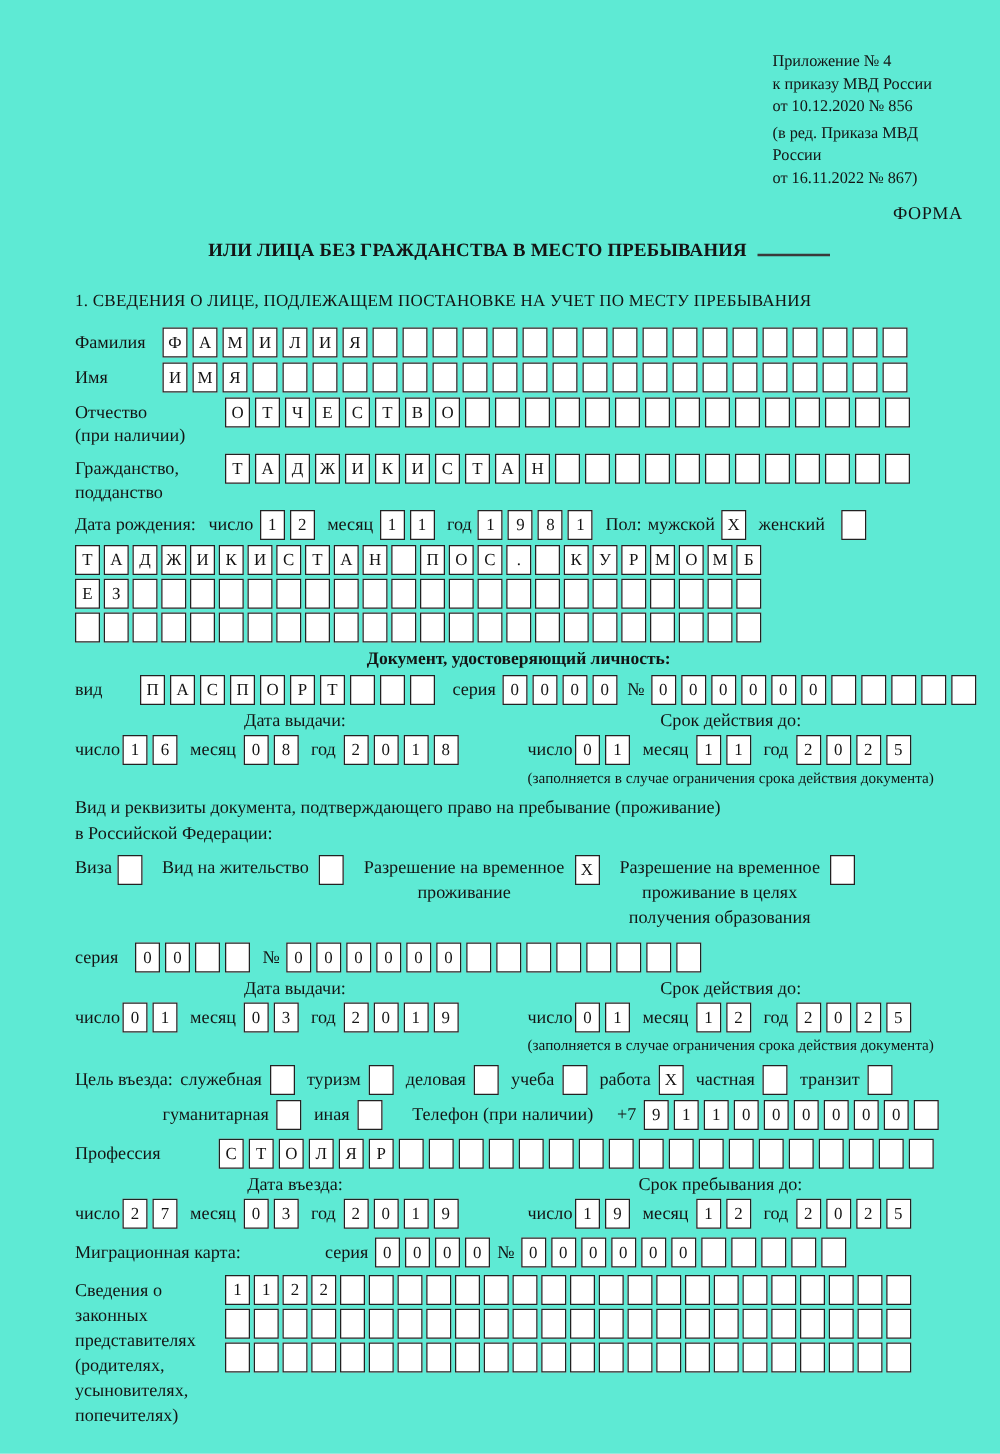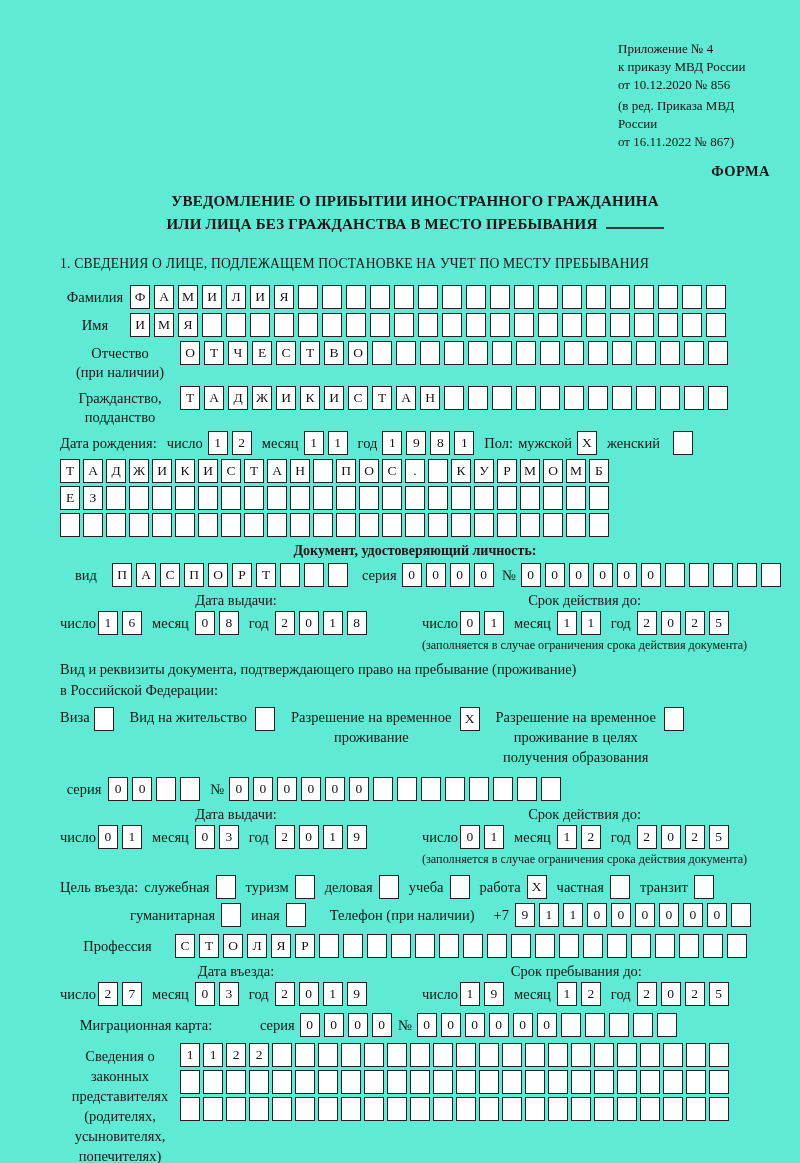--- a/index.html
+++ b/index.html
@@ -4,27 +4,27 @@
 <style>
   html,body { margin:0; padding:0; background:#e8e8e8; }
   .page {
     width:800px; height:1163px; margin:0 auto; background:#5eead4;
     box-sizing:border-box; padding:40px 30px 0 60px; overflow:hidden;
     font-family:"Liberation Serif", serif; color:#141414; position:relative;
   }
   
   .hdr { margin-left:558px; font-size:13px; line-height:18px; }
   .hdr .ed { margin-top:3px; }
-  .forma { text-align:right; font-weight:bold; font-size:14.5px; margin-top:12px; letter-spacing:.4px; }
+  .forma { text-align:right; font-weight:normal; font-size:14.5px; margin-top:12px; letter-spacing:.4px; }
   .title { text-align:center; font-weight:bold; font-size:15px; margin-top:10px; line-height:23px; letter-spacing:.2px; }
   .uline { display:inline-block; width:58px; border-bottom:2px solid #3a3a3a; height:12px; margin-left:8px; }
   .sec1 { font-weight:normal; font-size:13.6px; margin-top:20px; letter-spacing:.2px; }
 
   
-  .frow { display:flex; align-items:flex-start; margin-top:4px; font-size:14.5px;text-align:center; }
+  .frow { display:flex; align-items:flex-start; margin-top:4px; font-size:14.5px; }
   .frow.first { margin-top:13px; }
   .inline { align-items:center; }
   .flabel { flex:none; padding-top:3px; line-height:19px; }
   .w70 { width:70px; } .w120 { width:120px; } .w145 { width:145px; } .w115 { width:115px; } .w170 { width:172px; }
   .cells { display:inline-flex; gap:4px; flex:none; }
   .cells.tight { gap:3px; }
   .cell {
     width:20px; height:24px; border:1.5px solid #222; box-sizing:border-box;
     display:inline-flex; align-items:center; justify-content:center;
     font-size:13.5px; flex:none; background:#fff; font-family:"Liberation Serif", serif;
@@ -71,21 +71,20 @@
 
 <div class="page">
 
   <div class="hdr">
     <div>Приложение № 4<br>к приказу МВД России<br>от 10.12.2020 № 856</div>
     <div class="ed">(в ред. Приказа МВД России<br>от 16.11.2022 № 867)</div>
   </div>
   <div class="forma">ФОРМА</div>
 
   <div class="title">
-    <div>УВЕДОМЛЕНИЕ О ПРИБЫТИИ ИНОСТРАННОГО ГРАЖДАНИНА</div>
     <div><span>ИЛИ ЛИЦА БЕЗ ГРАЖДАНСТВА В МЕСТО ПРЕБЫВАНИЯ</span><span class="uline"></span></div>
   </div>
 
   <div class="sec1">1. СВЕДЕНИЯ О ЛИЦЕ, ПОДЛЕЖАЩЕМ ПОСТАНОВКЕ НА УЧЕТ ПО МЕСТУ ПРЕБЫВАНИЯ</div>
 
   <div class="frow first">
     <span class="flabel w70">Фамилия</span>
     <span class="cells">
         <span class="cell">Ф</span>
         <span class="cell">А</span>

